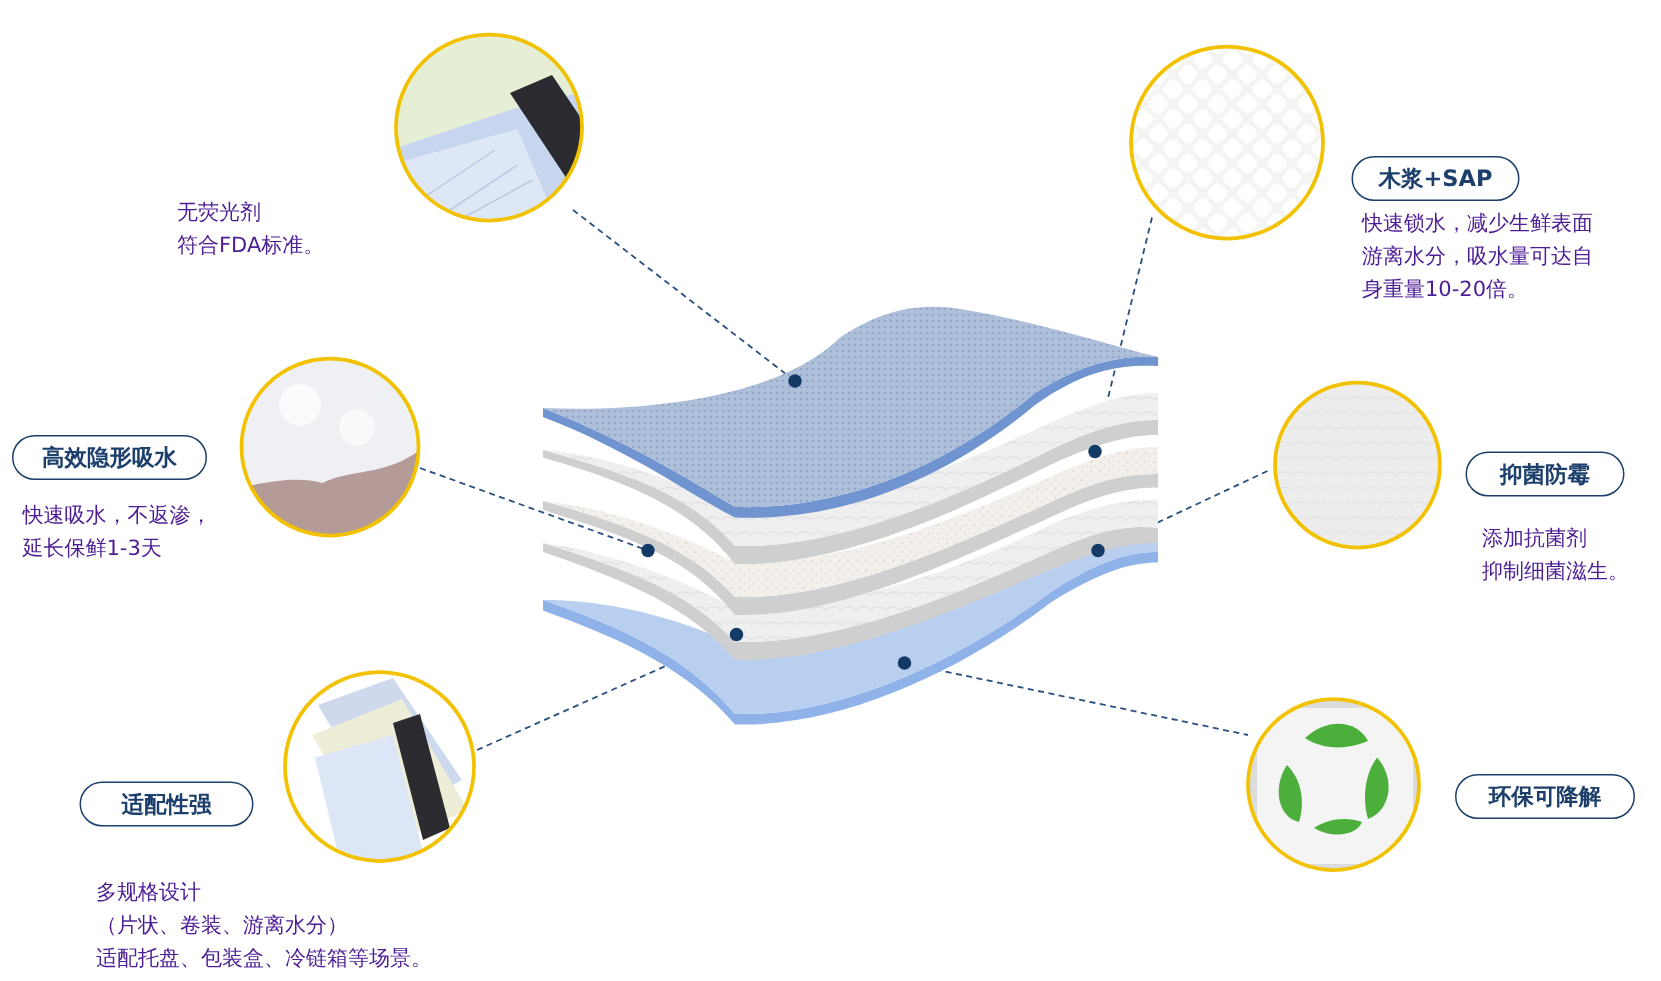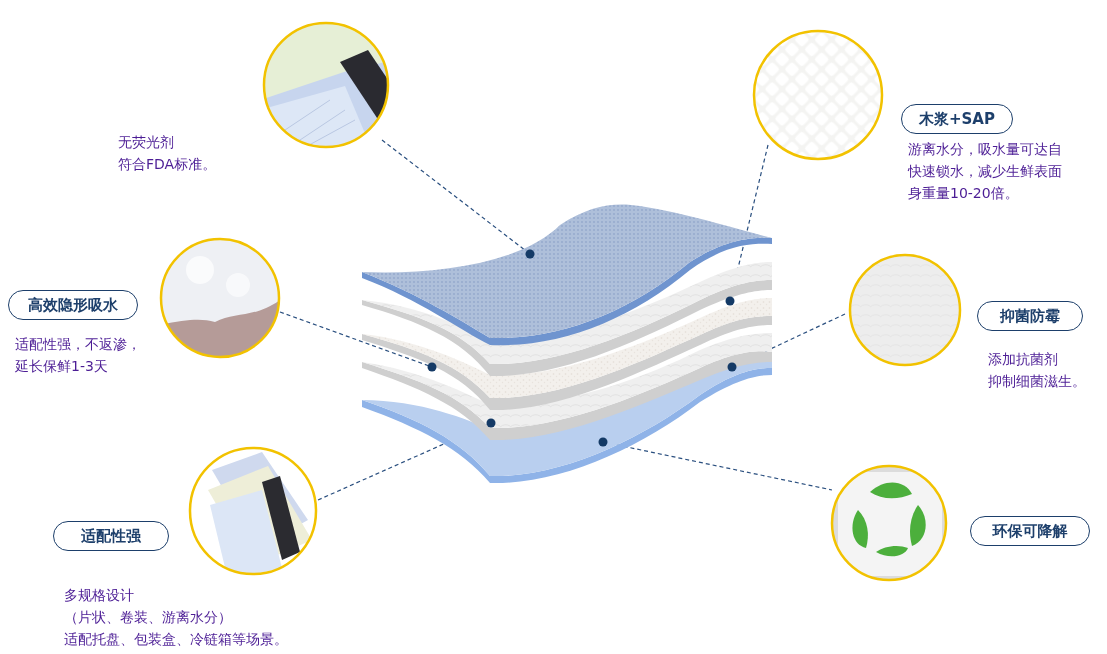--- a/index.html
+++ b/index.html
@@ -154,28 +154,28 @@
   <circle cx="889" cy="523" r="57" fill="none" stroke="#f2c200" stroke-width="2.5"></circle>
 </svg>
 
 <div class="desc" style="left:118px;top:131px;">
   <div>无荧光剂</div>
   <div>符合FDA标准。</div>
 </div>
 
 <div class="pill" style="left:901px;top:72px;width:112px;margin-top:32px;">木浆+SAP</div>
 <div class="desc" style="left:908px;top:138px;">
+  <div>快速锁水，减少生鲜表面</div>
   <div>游离水分，吸水量可达自</div>
-  <div>快速锁水，减少生鲜表面</div>
   <div>身重量10-20倍。</div>
 </div>
 
 <div class="pill" style="left:8px;top:290px;width:130px;">高效隐形吸水</div>
 <div class="desc" style="left:15px;top:333px;">
-  <div>适配性强，不返渗，</div>
+  <div>快速吸水，不返渗，</div>
   <div>延长保鲜1-3天</div>
 </div>
 
 <div class="pill" style="left:977px;top:301px;width:106px;">抑菌防霉</div>
 <div class="desc" style="left:988px;top:349px;font-family:Liberation Mono, monospace;">
   <div>添加抗菌剂</div>
   <div>抑制细菌滋生。</div>
 </div>
 
 <div class="pill" style="left:53px;top:521px;width:116px;">适配性强</div>

